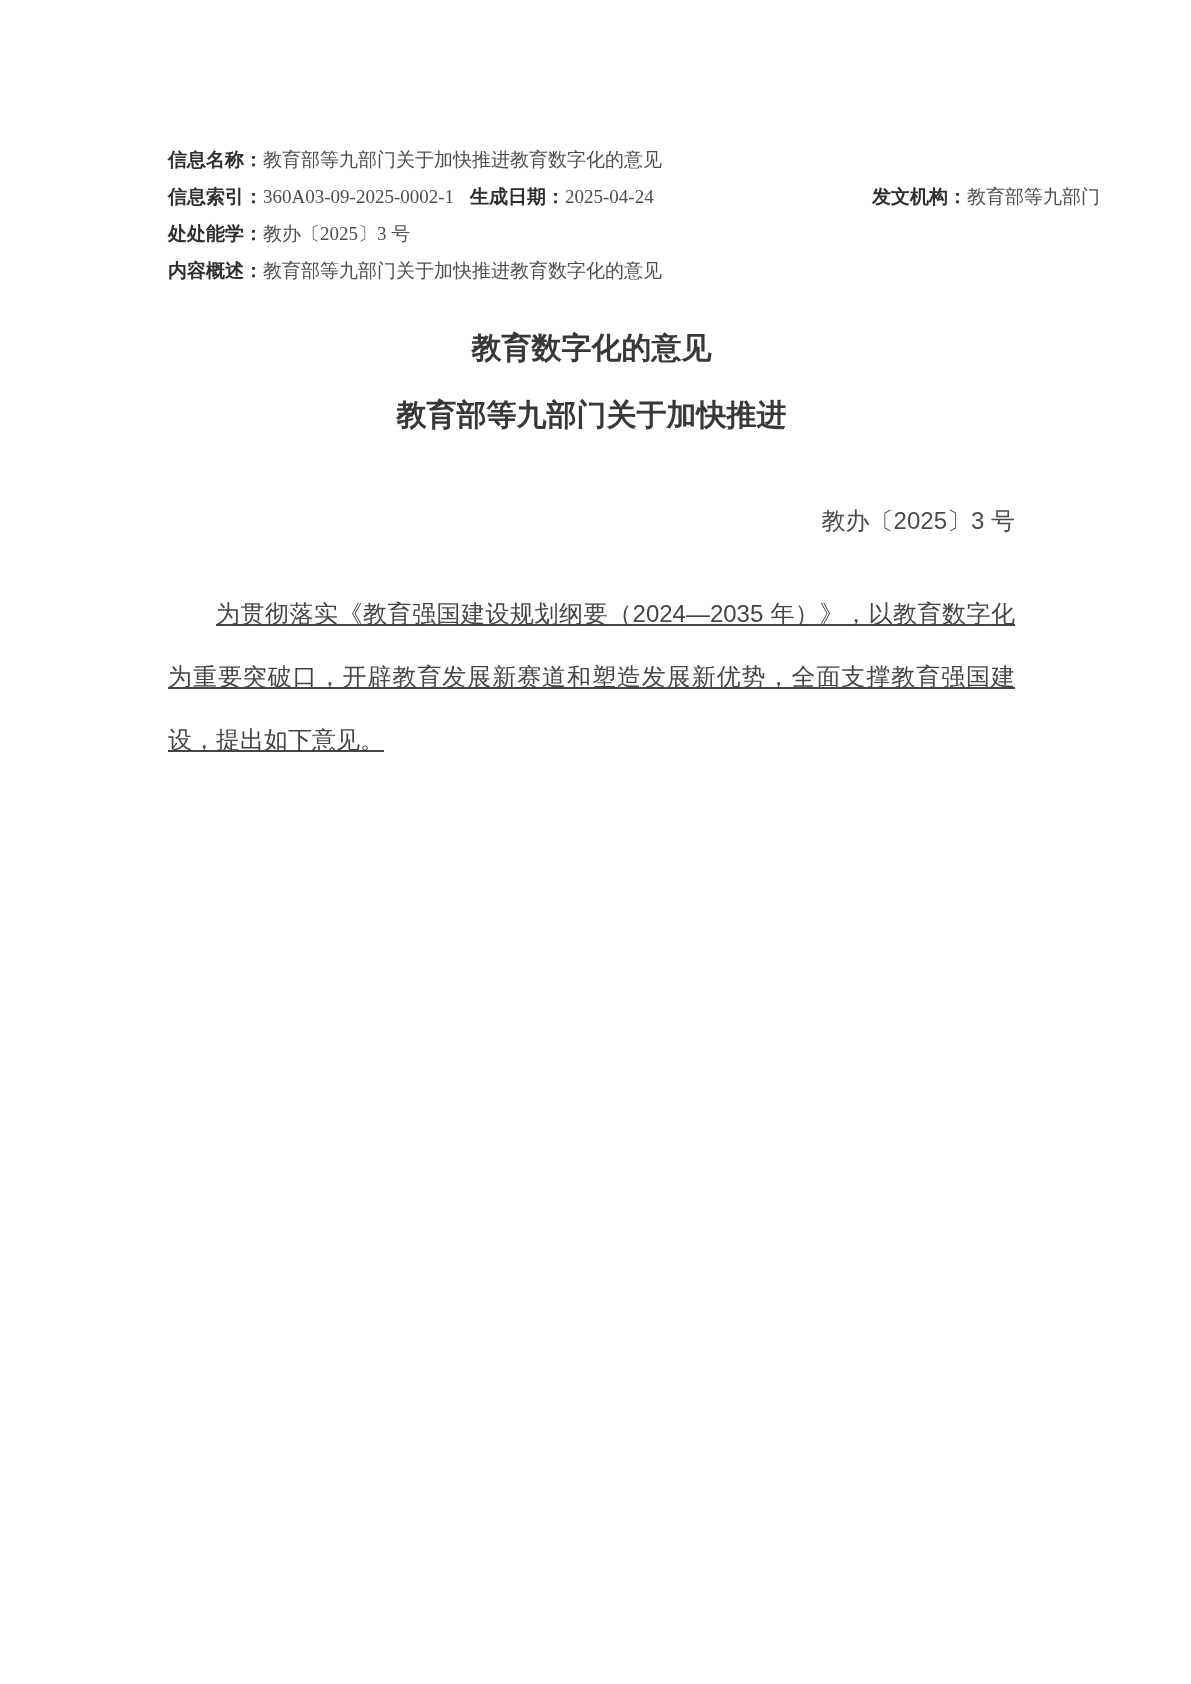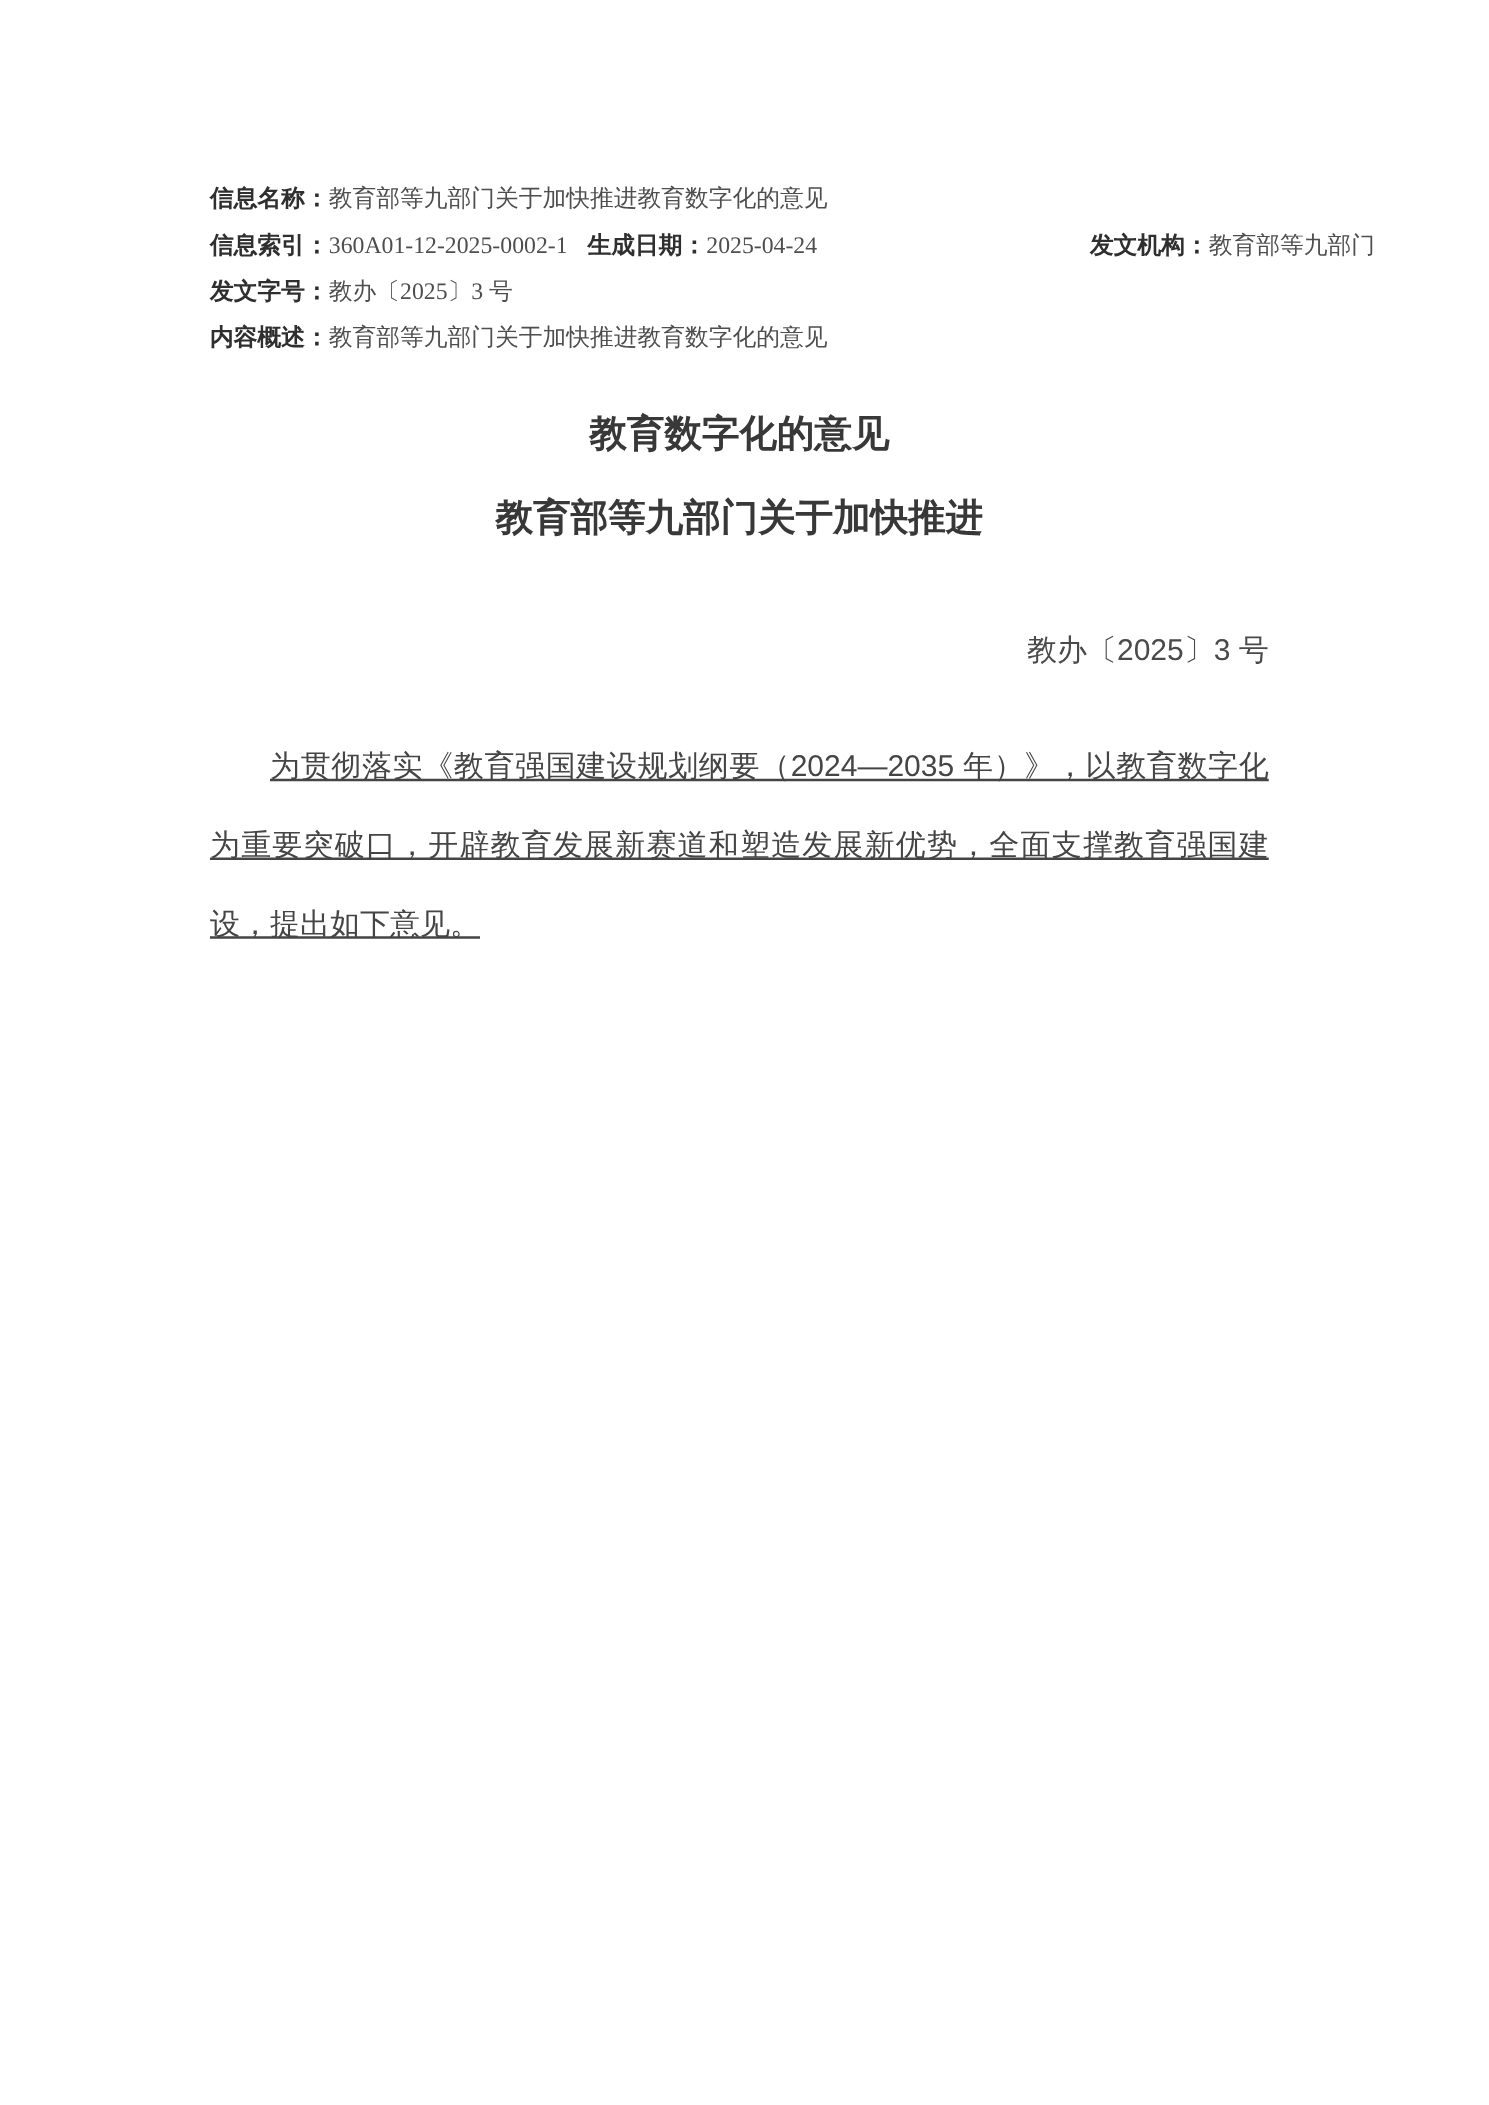--- a/index.html
+++ b/index.html
@@ -96,33 +96,33 @@
 <div class="page">
 
   <div class="meta">
 
     <div class="meta-row full">
       <span class="lbl">信息名称：</span><span class="val">教育部等九部门关于加快推进教育数字化的意见</span>
     </div>
 
     <div class="meta-row cols">
       <div class="cell">
-        <span class="lbl">信息索引：</span><span class="val">360A01-12-2025-0002-1</span>
+        <span class="lbl">信息索引：</span><span class="val">360A03-09-2025-0002-1</span>
       </div>
       <div class="cell">
         <span class="lbl">生成日期：</span><span class="val">2025-04-24</span>
       </div>
       <div class="cell">
         <span class="lbl">发文机构：</span><span class="val">教育部等九部门</span>
       </div>
     </div>
 
     <div class="meta-row cols">
       <div class="cell">
-        <span class="lbl">发文字号：</span><span class="val">教办〔2025〕3 号</span>
+        <span class="lbl">处处能学：</span><span class="val">教办〔2025〕3 号</span>
       </div>
       <div class="cell"></div>
     </div>
 
     <div class="meta-row full">
       <span class="lbl">内容概述：</span><span class="val">教育部等九部门关于加快推进教育数字化的意见</span>
     </div>
 
   </div>
 

